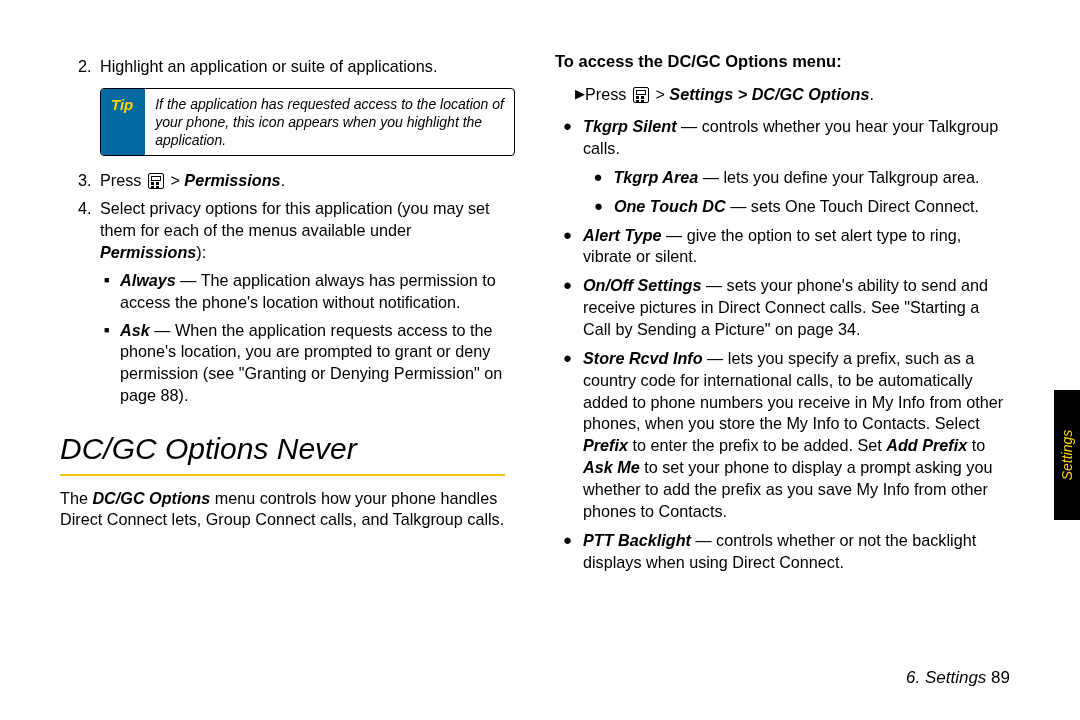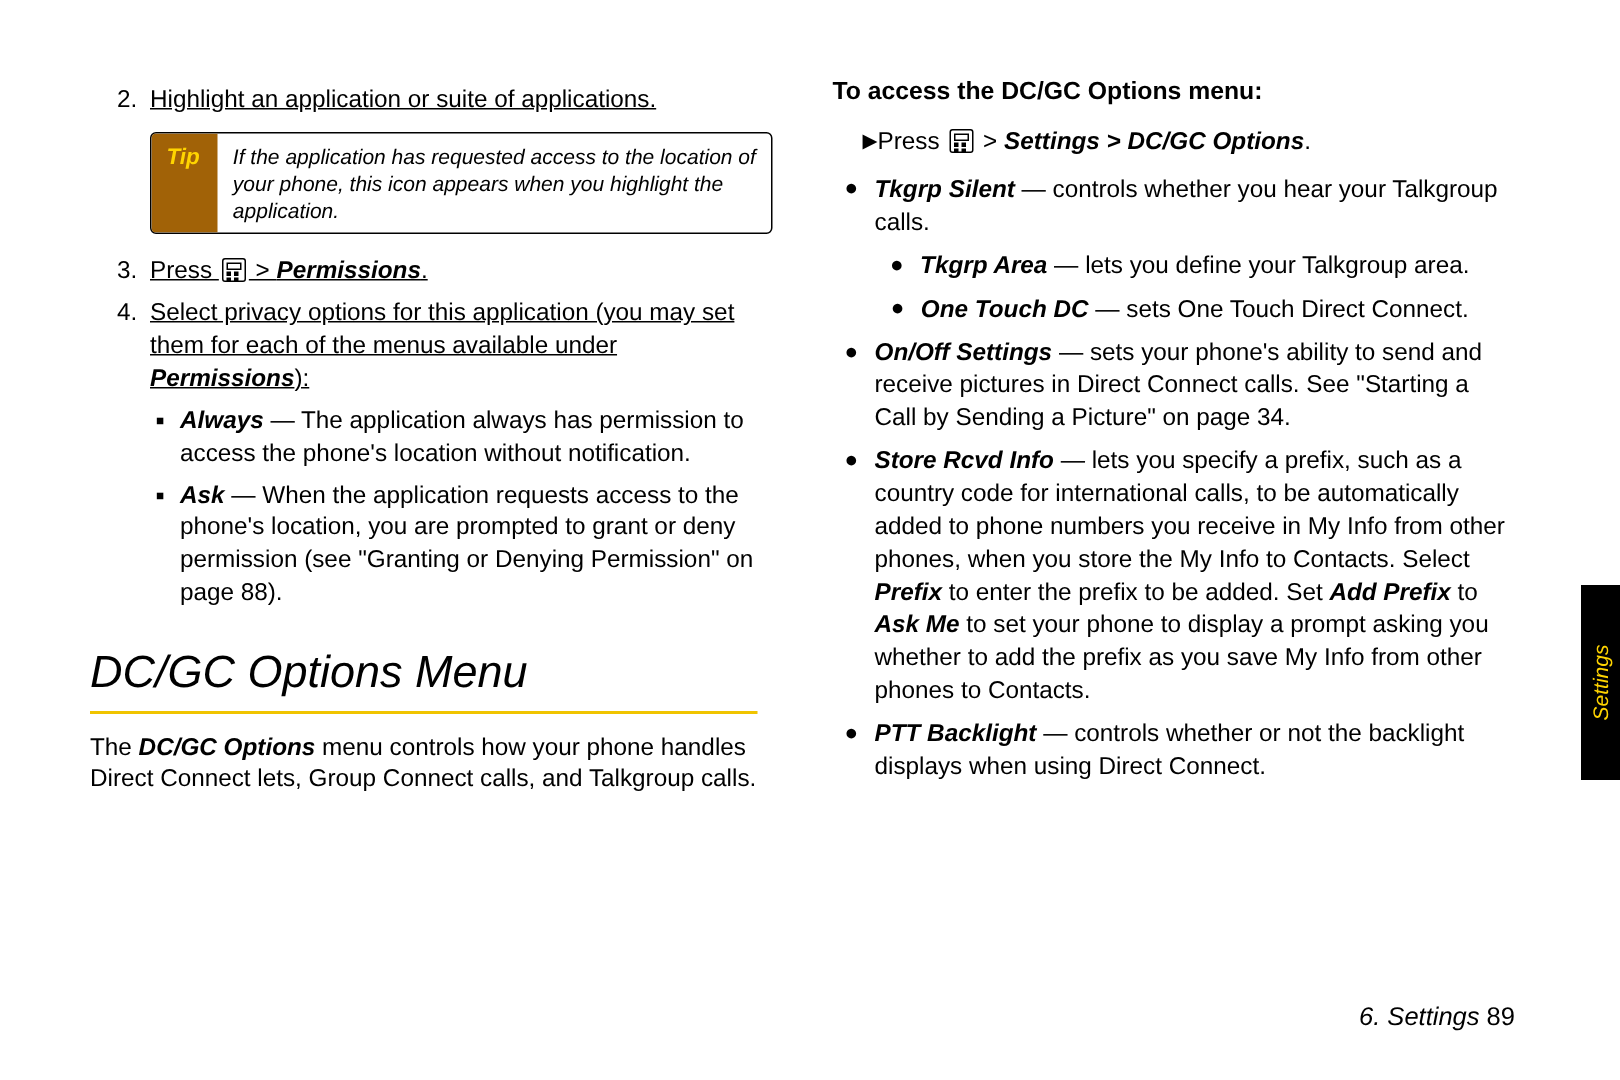--- a/index.html
+++ b/index.html
@@ -10,30 +10,30 @@
     height: 720px;
     padding: 50px 70px 40px 60px;
   }
   .columns {
     display: flex;
     gap: 40px;
   }
   .col { flex: 1; font-size: 16.2px; line-height: 1.35; }
   .ol-item { display: flex; margin: 6px 0 6px 18px; }
   .ol-num { width: 22px; flex: 0 0 22px; }
-  .ol-body { flex: 1; text-decoration: underline; }
+  .ol-body { flex: 1; }
   .tip-box {
     border: 1.5px solid #000;
     border-radius: 4px;
     display: flex;
     margin: 10px 0 14px 40px;
     overflow: hidden;
   }
   .tip-label {
-    background: #a16207;
+    background: #0369a1;
     color: #ffd400;
     font-style: italic;
     font-weight: bold;
     padding: 6px 12px 6px 10px;
     font-size: 15px;
     display: flex;
     align-items: flex-start;
   }
   .tip-text {
     font-style: italic;
@@ -151,21 +151,21 @@
         <div class="sub-item">
           <div class="sq"></div>
           <div><span class="bi">Always</span><span> — The application always has permission to access the phone's location without notification.</span></div>
         </div>
         <div class="sub-item">
           <div class="sq"></div>
           <div><span class="bi">Ask</span><span> — When the application requests access to the phone's location, you are prompted to grant or deny permission (see "Granting or Denying Permission" on page 88).</span></div>
         </div>
       </div>
 
-      <h2 class="section-heading">DC/GC Options Menu</h2>
+      <h2 class="section-heading">DC/GC Options Never</h2>
 
       <p class="para">
         <span>The </span><span class="bi">DC/GC Options</span><span> menu controls how your phone handles Direct Connect lets, Group Connect calls, and Talkgroup calls.</span>
       </p>
 
     </div>
 
     <div class="col">
 
       <p class="subhead">To access the DC/GC Options menu:</p>
@@ -187,20 +187,24 @@
         <div class="dot-item">
           <div class="dot"></div>
           <div><span class="bi">Tkgrp Area</span><span> — lets you define your Talkgroup area.</span></div>
         </div>
 
         <div class="dot-item">
           <div class="dot"></div>
           <div><span class="bi">One Touch DC</span><span> — sets One Touch Direct Connect.</span></div>
         </div>
 
+        <div class="dot-item">
+          <div class="dot"></div>
+          <div><span class="bi">Alert Type</span><span> — give the option to set alert type to ring, vibrate or silent.</span></div>
+        </div>
 
         <div class="dot-item">
           <div class="dot"></div>
           <div><span class="bi">On/Off Settings</span><span> — sets your phone's ability to send and receive pictures in Direct Connect calls. See "Starting a Call by Sending a Picture" on page 34.</span></div>
         </div>
 
         <div class="dot-item">
           <div class="dot"></div>
           <div><span class="bi">Store Rcvd Info</span><span> — lets you specify a prefix, such as a country code for international calls, to be automatically added to phone numbers you receive in My Info from other phones, when you store the My Info to Contacts. Select </span><span class="bi">Prefix</span><span> to enter the prefix to be added. Set </span><span class="bi">Add Prefix</span><span> to </span><span class="bi">Ask Me</span><span> to set your phone to display a prompt asking you whether to add the prefix as you save My Info from other phones to Contacts.</span></div>
         </div>

